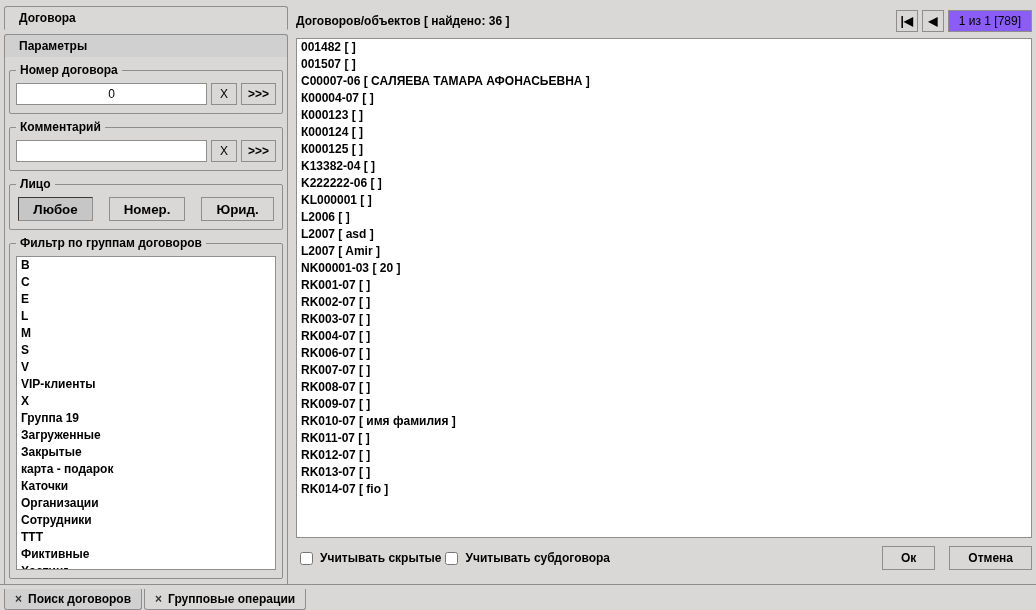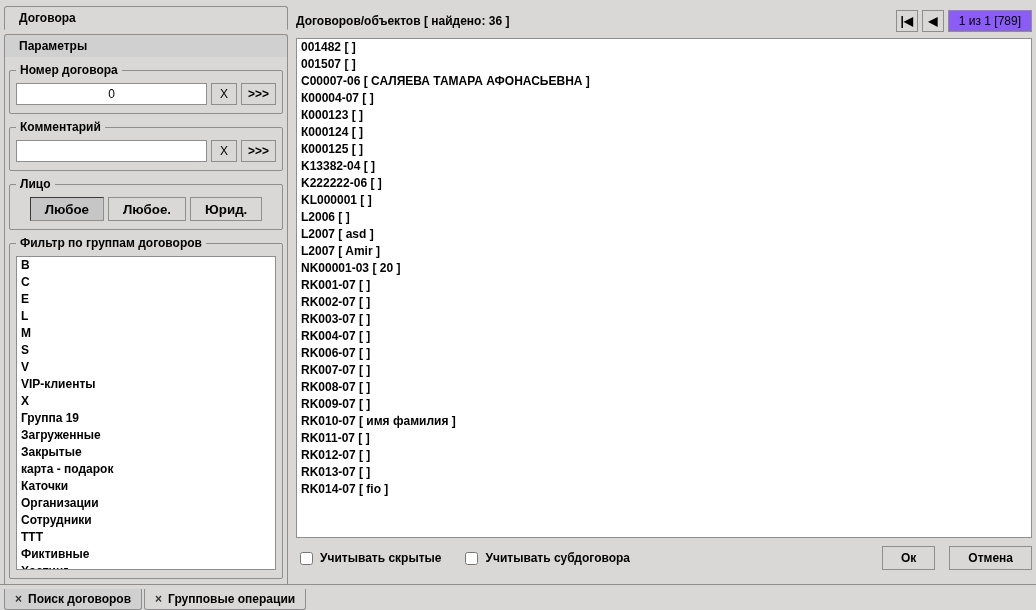--- a/index.html
+++ b/index.html
@@ -85,21 +85,21 @@
     cursor: pointer;
     font-family: inherit;
     font-size: 12px;
   }
   .btn.go {
     font-weight: bold;
     padding: 0 6px;
   }
   .face-row {
     display: flex;
-    gap: 4px;
+    gap: 16px;
     justify-content: center;
   }
   .face-btn {
     height: 24px;
     padding: 0 14px;
     border: 1px solid #8e8e8e;
     background: #d9d8d6;
     font-weight: bold;
     cursor: pointer;
   }
@@ -176,21 +176,21 @@
     white-space: nowrap;
     cursor: pointer;
   }
 
   .bottom-bar {
     display: flex;
     justify-content: space-between;
     align-items: center;
     padding: 8px 0 4px 0;
   }
-  .check-group { display: flex; gap: 20px; align-items: center; }
+  .check-group { display: flex; align-items: center; }
   .check-label { display: flex; gap: 4px; align-items: center; font-weight: bold; }
   .ok-cancel { display: flex; gap: 14px; }
   .ok-cancel .btn { padding: 0 18px; font-weight: bold; height: 24px; }
 
   .footer-tabs {
     position: absolute;
     left: 0;
     right: 0;
     bottom: 0;
     height: 26px;
@@ -251,21 +251,21 @@
           <input class="text-input" style="text-align: left;" value="">
           <button class="btn">X</button>
           <button class="btn go">&gt;&gt;&gt;</button>
         </div>
       </fieldset>
 
       <fieldset>
         <legend>Лицо</legend>
         <div class="face-row">
           <button class="face-btn active">Любое</button>
-          <button class="face-btn">Любое.</button>
+          <button class="face-btn">Номер.</button>
           <button class="face-btn">Юрид.</button>
         </div>
       </fieldset>
 
       <fieldset style="margin-bottom:2px;">
         <legend>Фильтр по группам договоров</legend>
         <div class="filter-list" id="filter-list">
             <div class="filter-item">B</div>
             <div class="filter-item">C</div>
             <div class="filter-item">E</div>

